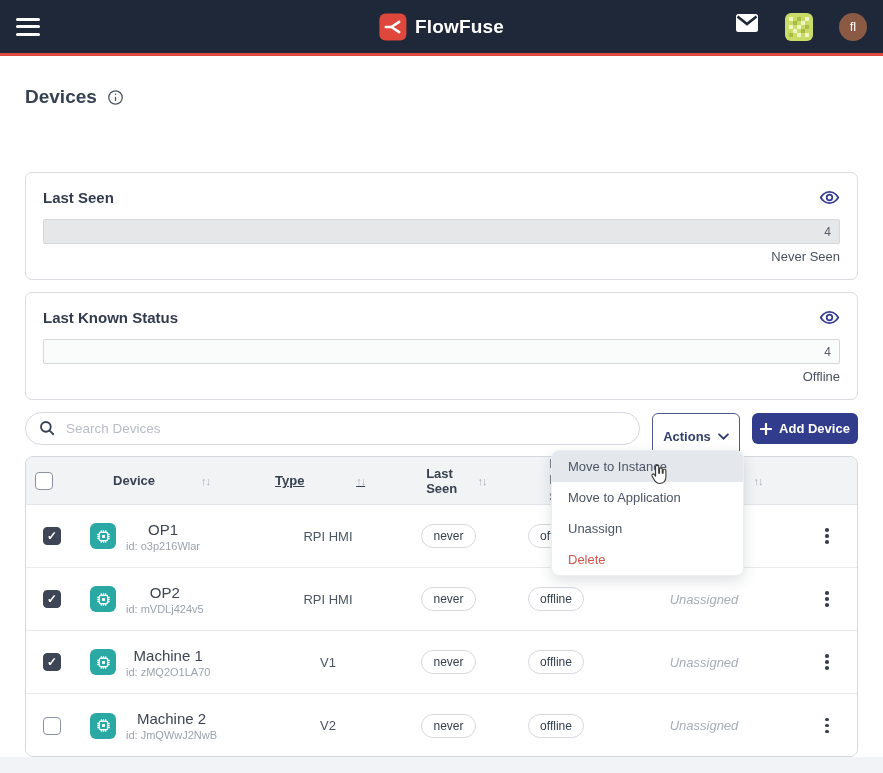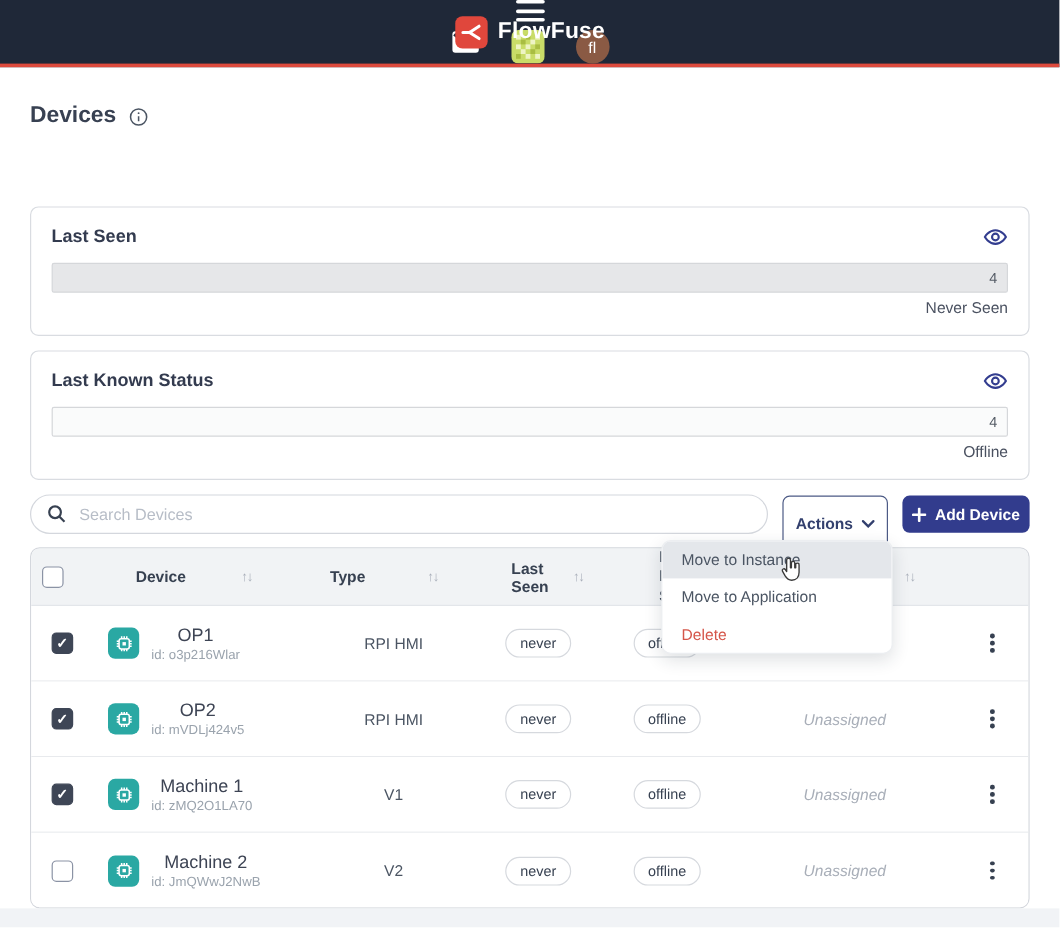--- a/index.html
+++ b/index.html
@@ -8,21 +8,21 @@
     font-family: "Liberation Sans", sans-serif;
     background:#ffffff; position:relative; overflow:hidden;
     -webkit-font-smoothing:antialiased;
   }
 
   
   .navbar {
     position:absolute; top:0; left:0; width:883px; height:56px;
     background:#1f2838; border-bottom:3px solid #dd4a3d;
     display:flex; align-items:center; justify-content:space-between;
-    padding:0 16px; z-index:5;flex-direction:column;
+    padding:0 16px; z-index:5;
   }
   .hamburger { width:24px; height:18px; display:flex; flex-direction:column; justify-content:space-between; cursor:pointer; }
   .hamburger span { display:block; height:3px; background:#fff; border-radius:2px; }
   .brand { position:absolute; left:50%; top:50%; transform:translate(-50%,-50%);
     display:flex; align-items:center; gap:9px; cursor:pointer; }
   .logo-mark { width:27px; height:27px; background:#e0473c; border-radius:6px;
     display:flex; align-items:center; justify-content:center; }
   .brand-text { color:#fff; font-size:19px; font-weight:bold; letter-spacing:.2px; }
   .nav-right { display:flex; align-items:flex-start; gap:26px; }
   .nav-icon { cursor:pointer; display:flex; align-items:center; }
@@ -75,21 +75,21 @@
   .trow:last-child { border-bottom:none; }
   .c-check { width:52px; display:flex; justify-content:center; }
   .c-device { width:168px; display:flex; align-items:center; gap:10px; padding-left:12px; }
   .c-type { width:150px; padding-left:14px; font-size:13px; color:#4b5563; }
   .c-seen { width:105px; display:flex; justify-content:center; }
   .c-status { width:110px; display:flex; justify-content:center; }
   .c-assign { width:186px; display:flex; justify-content:center; }
   .c-kebab { width:60px; display:flex; justify-content:center; }
   .hcell { font-size:13px; font-weight:bold; color:#374151; display:flex; align-items:center; }
   .h-device { width:168px; padding-left:14px; justify-content:space-between; padding-right:14px; }
-  .h-type { width:150px; padding-left:14px; justify-content:space-between; padding-right:6px; }
+  .h-type { width:150px; padding-left:14px; justify-content:space-between; padding-right:6px;text-decoration:underline; }
   .h-seen { width:105px; padding-left:18px; justify-content:space-between; padding-right:0; }
   .h-status { width:110px; padding-left:26px; line-height:1.25; }
   .h-assign { width:186px; justify-content:flex-end; padding-right:16px; }
   .sort-icon { font-size:11px; color:#a9afba; letter-spacing:-1px; cursor:pointer; font-weight:normal; }
 
   .checkbox { width:18px; height:18px; border:1.5px solid #8b93a5; border-radius:4px;
     background:#fff; cursor:pointer; display:flex; align-items:center; justify-content:center; }
   .checkbox.checked { background:#3e4656; border-color:#3e4656; }
   .checkbox.checked::after { content:"✓"; color:#fff; font-size:12px; font-weight:bold; }
 
@@ -402,20 +402,21 @@
           <i></i>
           <i></i>
         </span>
       </div>
   </div>
 </div>
 
 <div class="dropdown">
   <div class="menu-item hovered">Move to Instance</div>
   <div class="menu-item">Move to Application</div>
+  <div class="menu-item">Unassign</div>
   <div class="menu-item danger">Delete</div>
 </div>
 
 <span class="cursor-hand">
   <svg width="21" height="23" viewBox="0 0 24 26">
       <path d="M9.5 2.5c.9 0 1.6.7 1.6 1.6v7.4h.9V7c0-.9.7-1.6 1.6-1.6s1.6.7 1.6 1.6v4.5h.9V8.6c0-.9.7-1.6 1.6-1.6s1.6.7 1.6 1.6v7.1c0 4.4-2.7 7.6-7 7.6-3.2 0-4.8-1.6-6.4-4.3l-2.4-4.3c-.4-.8-.1-1.7.6-2.1.7-.4 1.6-.2 2.1.5l1.3 1.9V4.1c0-.9.7-1.6 1.6-1.6z" fill="#fff" stroke="#3a3a3a" stroke-width="1.3" stroke-linejoin="round"></path>
     </svg>
 </span>
 
 <div class="footer-strip"></div>

